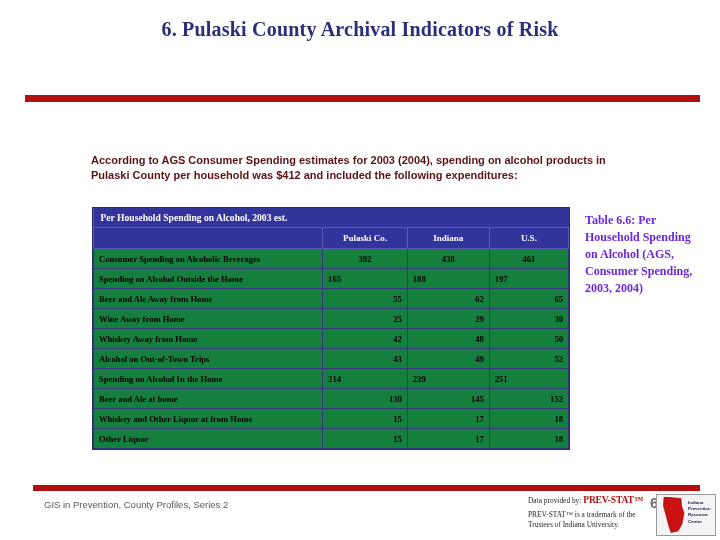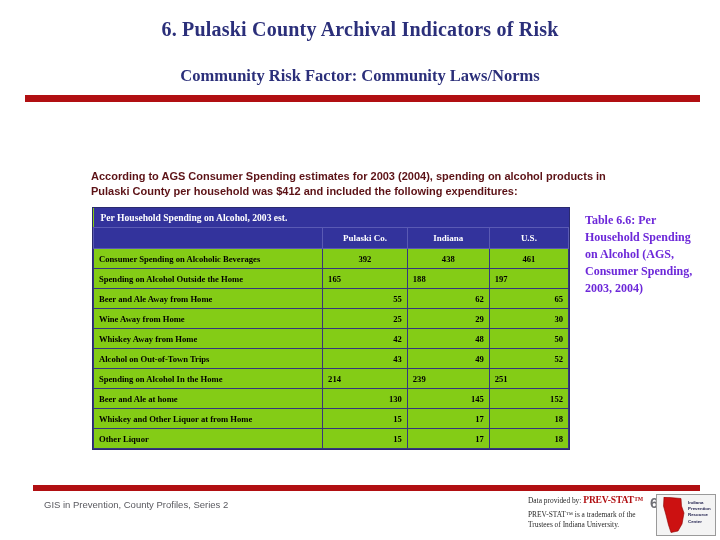--- a/index.html
+++ b/index.html
@@ -66,30 +66,29 @@
   
   .body-text {
     position: absolute;
     left: 91px; top: 153px;
     width: 516px;
     font-family: "Liberation Sans", sans-serif;
     font-weight: bold;
     font-size: 11px;
     line-height: 14.5px;
     color: #5c1216;
-    margin-top: 16px;
   }
 
   
   .tbl-wrap {
     position: absolute;
     left: 92px; top: 207px;
     width: 476px;
     border: 1px solid #2a2a6e;
-    background: #84cc16;
+    background: #15803d;
   }
   table.data {
     border-collapse: collapse;
     width: 100%;
     font-family: "Liberation Serif", serif;
     font-size: 8.6px;
     color: #000;
   }
   table.data td {
     border: 1px solid #36367f;
@@ -201,21 +200,20 @@
     font-weight: bold;
   }
 </style>
 </head>
 <body>
 
 <div class="slide">
 
   <div class="title-main">6.  Pulaski County Archival Indicators of Risk</div>
 
-  <div class="title-sub">Community Risk Factor:  Community Laws/Norms</div>
 
   <div class="rule-top"></div>
 
 
   <div class="body-text">According to AGS Consumer Spending estimates for 2003 (2004),  spending on alcohol products in Pulaski County per household was $412 and included the following expenditures:</div>
 
   <div class="tbl-wrap">
     <table class="data">
       <tbody>
         <tr class="banner">

